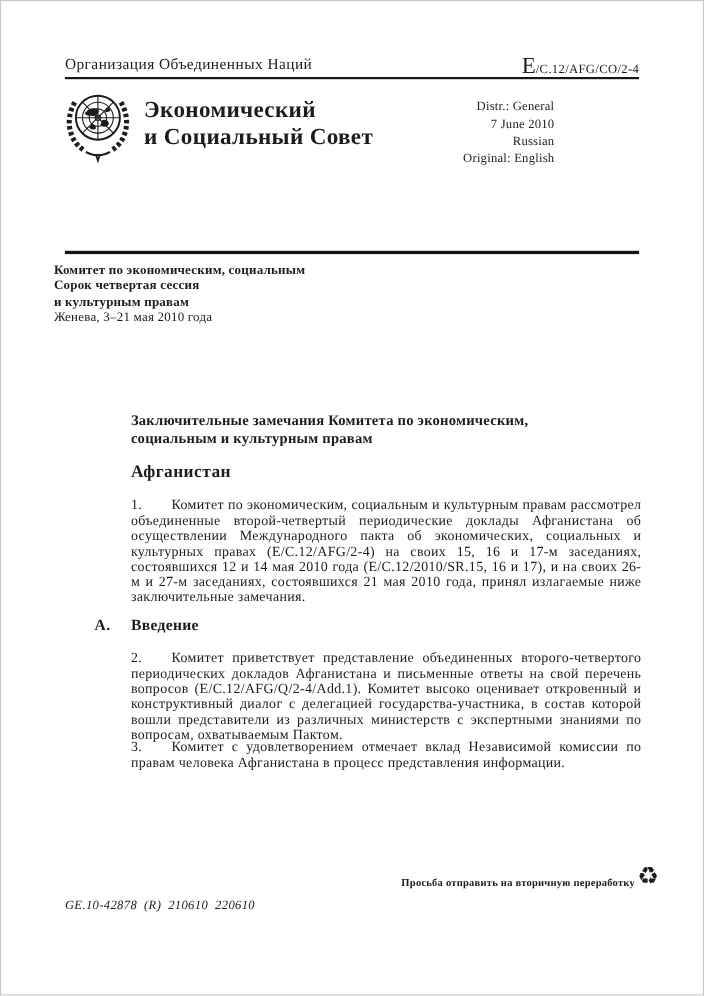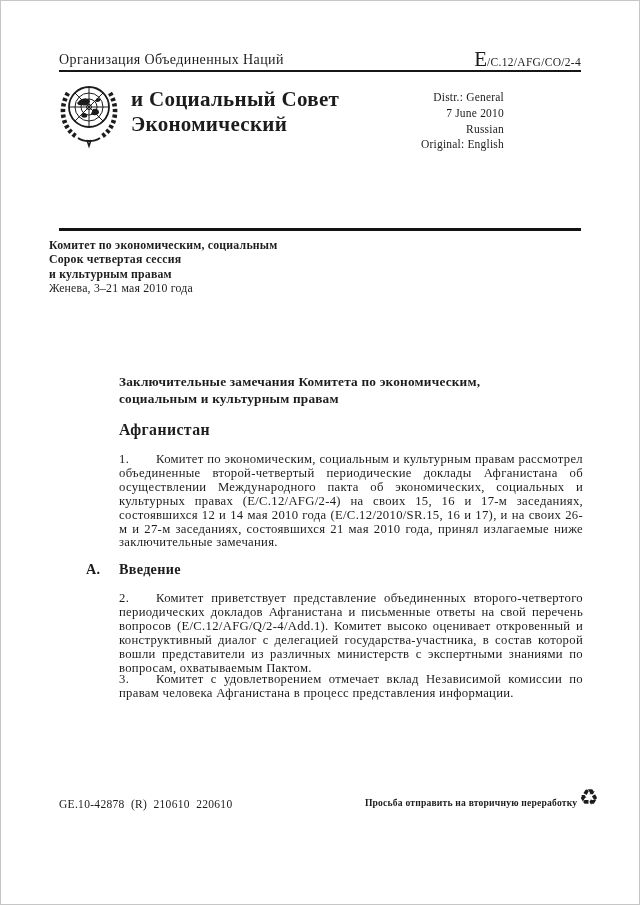--- a/index.html
+++ b/index.html
@@ -75,22 +75,22 @@
   .para-3 { top: 672px; }
   .section-heading {
     position: absolute; top: 560px; left: 85px;
     font-size: 14.2px; font-weight: bold; letter-spacing: 0.3px;
     display: flex;
   }
   .section-heading .slabel { display: inline-block; width: 33px; }
 
   
   .footer-docket {
-    position: absolute; top: 797px; left: 58px;
-    font-size: 11.5px; letter-spacing: 0.3px; white-space: pre;
+    position: absolute; top: 816px; left: 58px;
+    font-size: 11.5px; letter-spacing: 0.3px; white-space: pre; font-style: italic;
   }
   .footer-recycle {
     position: absolute; top: 786px; right: 40px;
     display: flex; align-items: flex-start;
   }
   .recycle-note {
     font-size: 9.6px; font-weight: bold; letter-spacing: 0.2px; white-space: nowrap;
     padding-top: 10px;
   }
   .recycle-icon {
@@ -130,22 +130,22 @@
       <g fill="none" stroke="#1c1c1c" stroke-width="4.6" stroke-dasharray="3.2 2.4">
         <path d="M11 13 C2 28 5 48 20 57"></path>
         <path d="M53 13 C62 28 59 48 44 57"></path>
       </g>
       <path d="M21 58 C27 62 37 62 43 58" fill="none" stroke="#1c1c1c" stroke-width="2"></path>
       <path d="M30 60 l2 6 l2 -6" fill="none" stroke="#1c1c1c" stroke-width="1.6"></path>
     </svg>
   </div>
 
   <div class="council-title">
+    <div>Экономический</div>
     <div>и Социальный Совет</div>
-    <div>Экономический</div>
   </div>
 
   <div class="distr-block">
     <div>Distr.: General</div>
     <div>7 June 2010</div>
     <div>Russian</div>
     <div>Original: English</div>
   </div>
 
   <div class="rule-2"></div>

